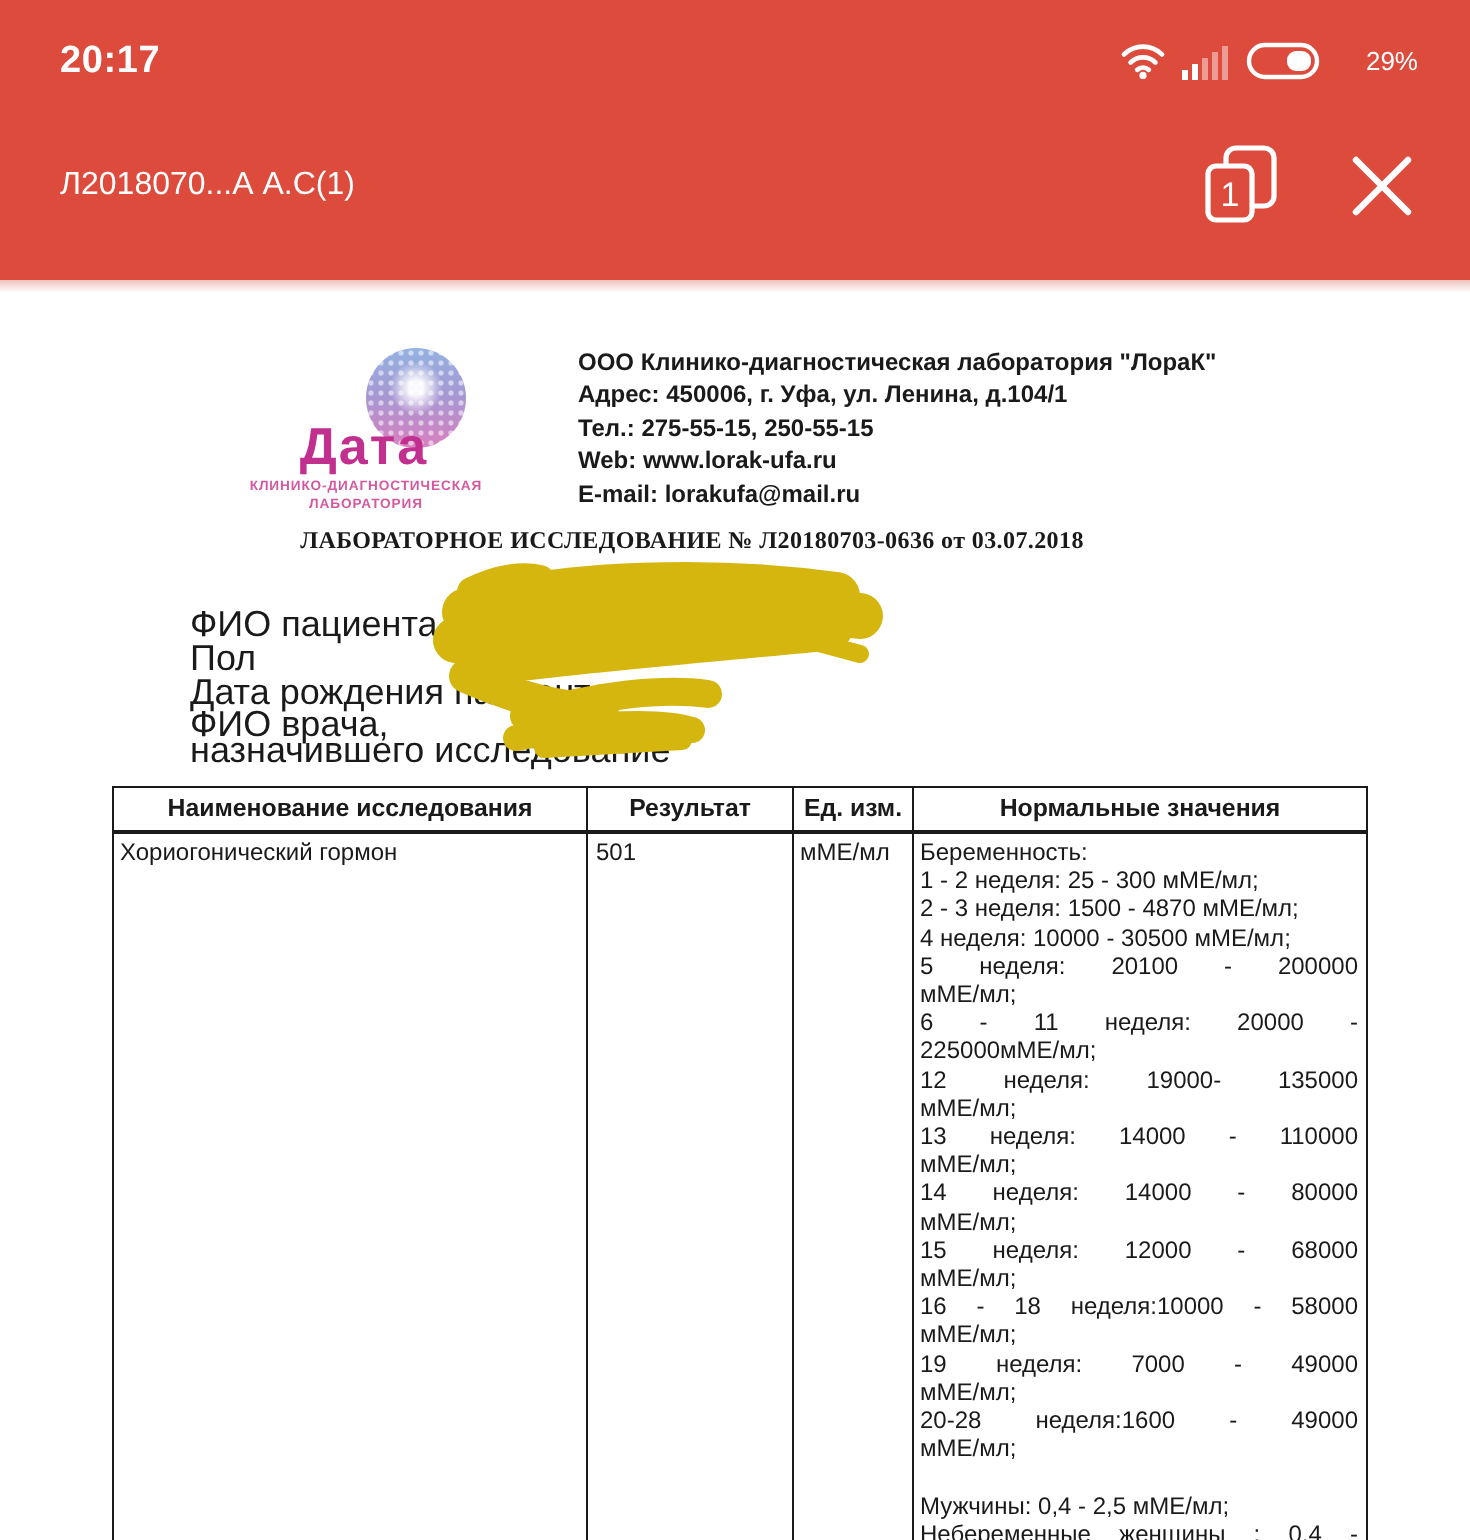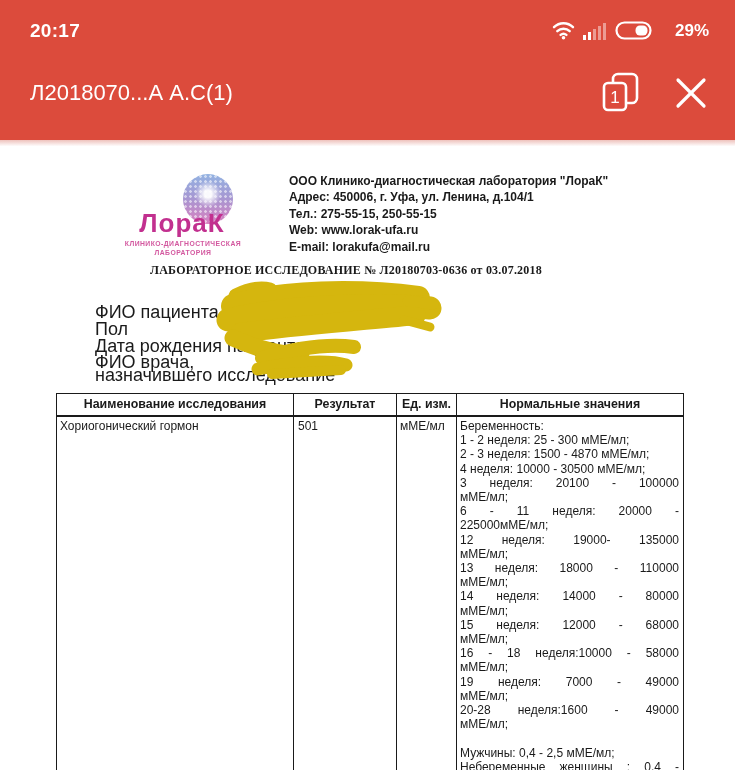--- a/index.html
+++ b/index.html
@@ -15,27 +15,27 @@
     --magenta:#c2308f;
   }
   
   .status-bar{
     height:45px;background:var(--red);display:flex;align-items:center;
     padding:16px 26px 0 30px;box-sizing:border-box;color:#fff;
   }
   .sb-time{font-size:19px;font-weight:bold;letter-spacing:.3px;}
   .sb-spacer{flex:1;}
   .sb-icons{display:flex;align-items:center;gap:8px;}
-  .sb-batt-text{font-size:17px;font-weight:bold;margin-left:14px;}
+  .sb-batt-text{font-size:13px;font-weight:normal;margin-left:14px;}
   
   .app-bar{
     height:95px;background:var(--red);display:flex;align-items:center;
     padding:0 25px 0 30px;box-sizing:border-box;color:#fff;
   }
-  .ab-title{font-size:22px;font-weight:400;flex:1;white-space:nowrap;overflow:hidden;}
+  .ab-title{font-size:16px;font-weight:400;flex:1;white-space:nowrap;overflow:hidden;}
   .ab-btn{background:none;border:none;padding:0;margin:0;cursor:pointer;display:flex;align-items:center;}
   .ab-pages{margin-right:30px;}
   .bar-shadow{height:8px;background:linear-gradient(#eec2bc,#ffffff 80%);}
   
   .page{
     position:absolute;left:0;top:148px;width:735px;height:622px;
     background:#fff;overflow:hidden;color:var(--ink);
   }
   .abs{position:absolute;}
   
@@ -149,21 +149,21 @@
         <line x1="32" y1="6" x2="6" y2="32"></line>
       </svg>
     </span>
   </button>
 </div>
 <div class="bar-shadow"></div>
 
 <div class="page">
 
   <div class="abs logo-sphere"></div>
-  <div class="abs logo-word">ЛораК</div>
+  <div class="abs logo-word">Дата</div>
   <div class="abs logo-sub logo-sub1">КЛИНИКО-ДИАГНОСТИЧЕСКАЯ</div>
   <div class="abs logo-sub logo-sub2">ЛАБОРАТОРИЯ</div>
 
   <div class="abs company">
     <div>ООО Клинико-диагностическая лаборатория "ЛораК"</div>
     <div>Адрес: 450006, г. Уфа, ул. Ленина, д.104/1</div>
     <div>Тел.: 275-55-15, 250-55-15</div>
     <div>Web: www.lorak-ufa.ru</div>
     <div>E-mail: lorakufa@mail.ru</div>
   </div>
@@ -210,27 +210,27 @@
     </tr>
     <tr>
       <td>Хориогонический гормон</td>
       <td class="result-cell">501</td>
       <td>мМЕ/мл</td>
       <td>
         <div class="nv">Беременность:</div>
         <div class="nv">1 - 2 неделя: 25 - 300 мМЕ/мл;</div>
         <div class="nv">2 - 3 неделя: 1500 - 4870 мМЕ/мл;</div>
         <div class="nv">4 неделя: 10000 - 30500 мМЕ/мл;</div>
-        <div class="nv jline">3 неделя: 20100 - 100000</div>
+        <div class="nv jline">5 неделя: 20100 - 200000</div>
         <div class="nv">мМЕ/мл;</div>
         <div class="nv jline">6 - 11 неделя: 20000 -</div>
         <div class="nv">225000мМЕ/мл;</div>
         <div class="nv jline">12 неделя: 19000- 135000</div>
         <div class="nv">мМЕ/мл;</div>
-        <div class="nv jline">13 неделя: 18000 - 110000</div>
+        <div class="nv jline">13 неделя: 14000 - 110000</div>
         <div class="nv">мМЕ/мл;</div>
         <div class="nv jline">14 неделя: 14000 - 80000</div>
         <div class="nv">мМЕ/мл;</div>
         <div class="nv jline">15 неделя: 12000 - 68000</div>
         <div class="nv">мМЕ/мл;</div>
         <div class="nv jline">16 - 18 неделя:10000 - 58000</div>
         <div class="nv">мМЕ/мл;</div>
         <div class="nv jline">19 неделя: 7000 - 49000</div>
         <div class="nv">мМЕ/мл;</div>
         <div class="nv jline">20-28 неделя:1600 - 49000</div>

